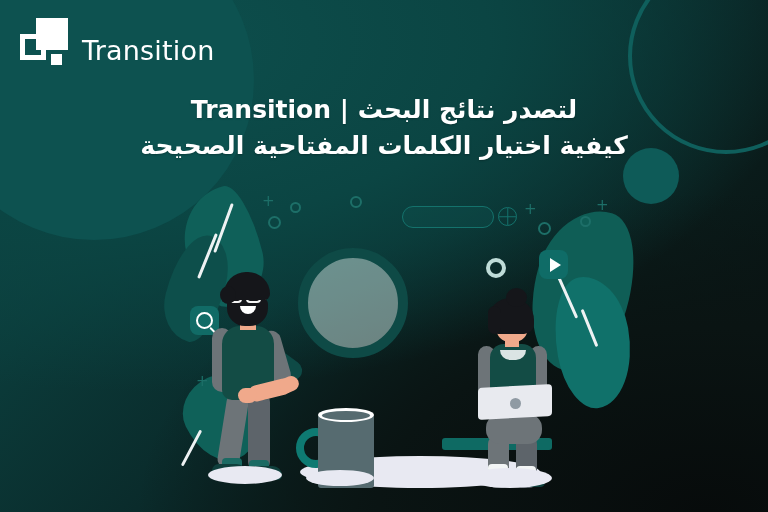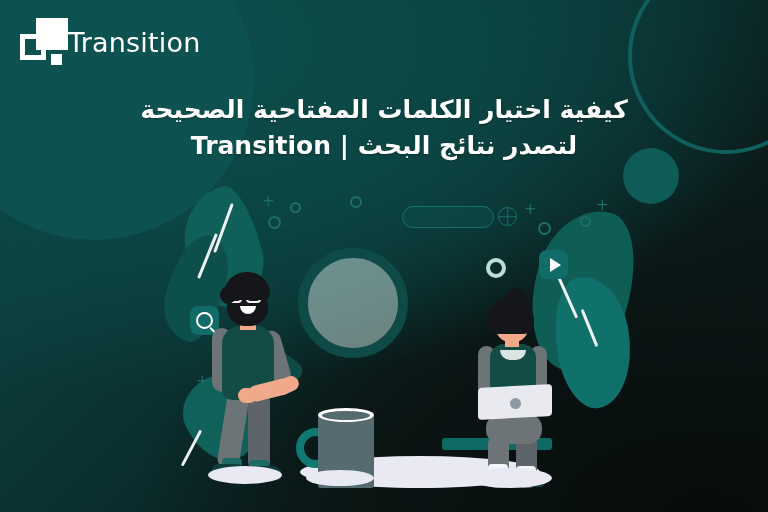--- a/index.html
+++ b/index.html
@@ -32,21 +32,21 @@
     border-radius:50%;background:#0e5b58;
   }
   .bg-blob-bottomright{
     position:absolute;left:556px;top:325px;width:26px;height:44px;
     background:#0d9494;opacity:.85;
     border-radius:60% 60% 40% 40% / 70% 70% 30% 30%;
     transform:rotate(12deg);
   }
 
   
-  #logo{position:absolute;left:20px;top:18px;display:flex;align-items:center;}
+  #logo{position:absolute;left:20px;top:18px;display:flex;align-items:flex-end;gap:14px;}
   .logo-mark{position:relative;width:48px;height:48px;}
   .lm-big{position:absolute;left:16px;top:0;width:32px;height:32px;background:#ffffff;}
   .lm-ring{position:absolute;left:0;top:16px;width:26px;height:26px;
            background:transparent;border:5px solid #ffffff;box-sizing:border-box;}
   .lm-tiny{position:absolute;left:31px;top:36px;width:11px;height:11px;background:#ffffff;}
   .logo-word{color:#ffffff;font-size:27px;letter-spacing:.2px;font-weight:400;}
 
   
   #title{
     position:absolute;left:40px;top:92px;width:688px;
@@ -219,22 +219,22 @@
   <div id="logo">
     <div class="logo-mark">
       <div class="lm-big"></div>
       <div class="lm-ring"></div>
       <div class="lm-tiny"></div>
     </div>
     <div class="logo-word">Transition</div>
   </div>
 
   <div id="title">
+    <span class="ln">لتصدر نتائج البحث | Transition</span>
     <span class="ln">كيفية اختيار الكلمات المفتاحية الصحيحة</span>
-    <span class="ln">لتصدر نتائج البحث | Transition</span>
   </div>
 
   <div id="scene">
 
     <div class="leaf leaf-a"></div>
     <div class="leaf leaf-b"></div>
     <div class="leaf leaf-c"></div>
     <div class="leaf leaf-r1"></div>
     <div class="leaf leaf-r2"></div>
 

